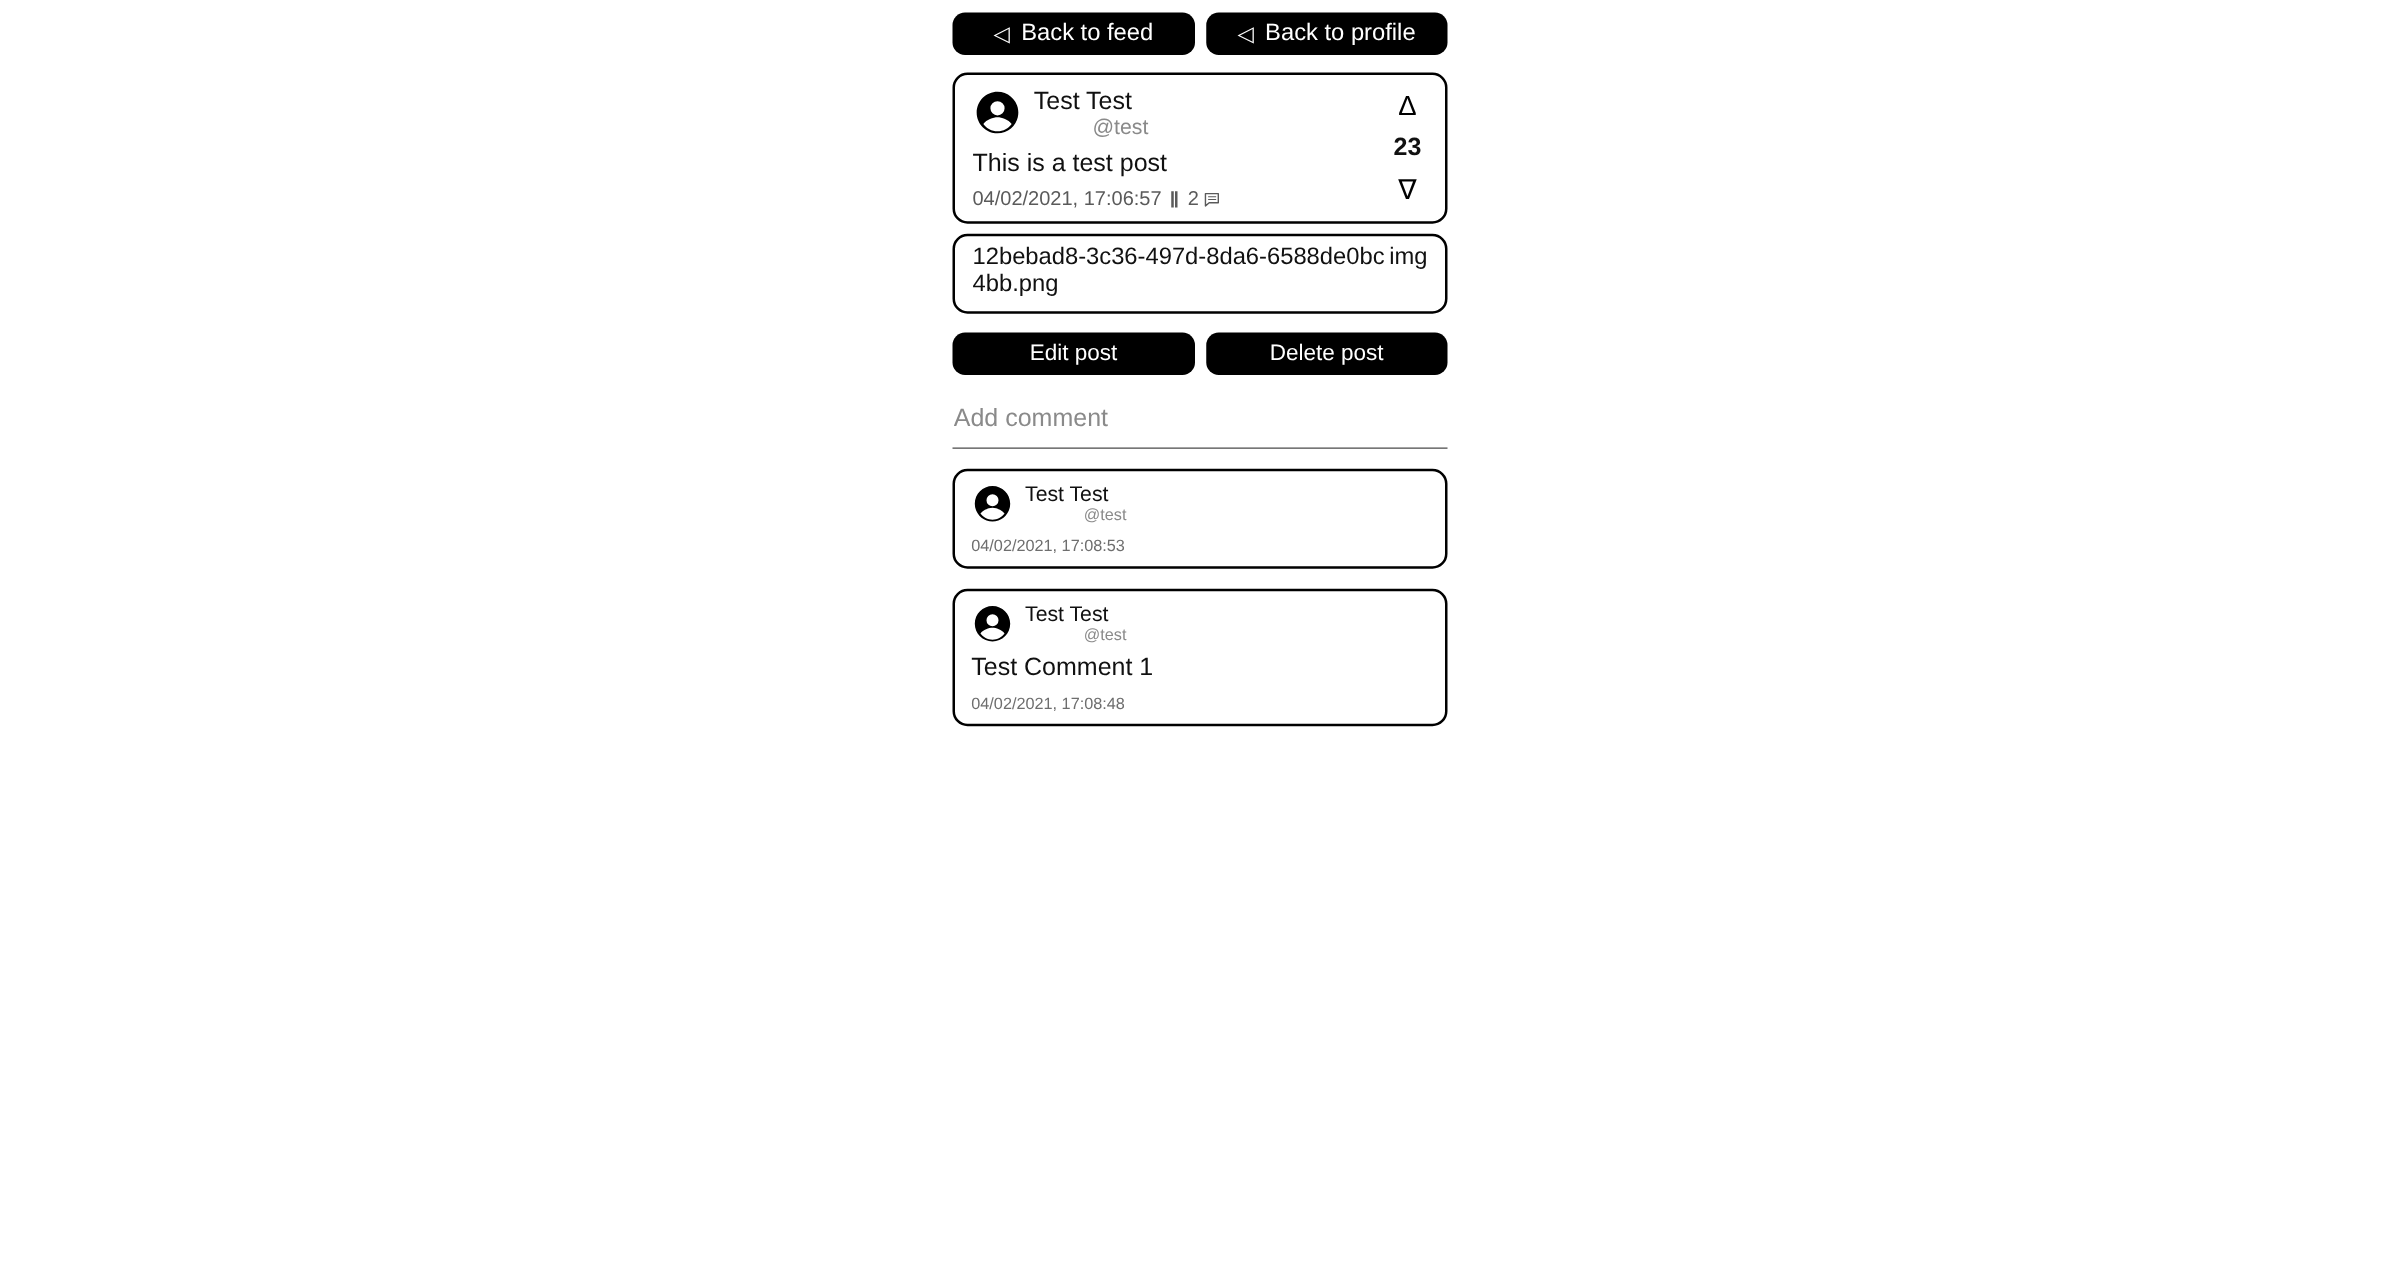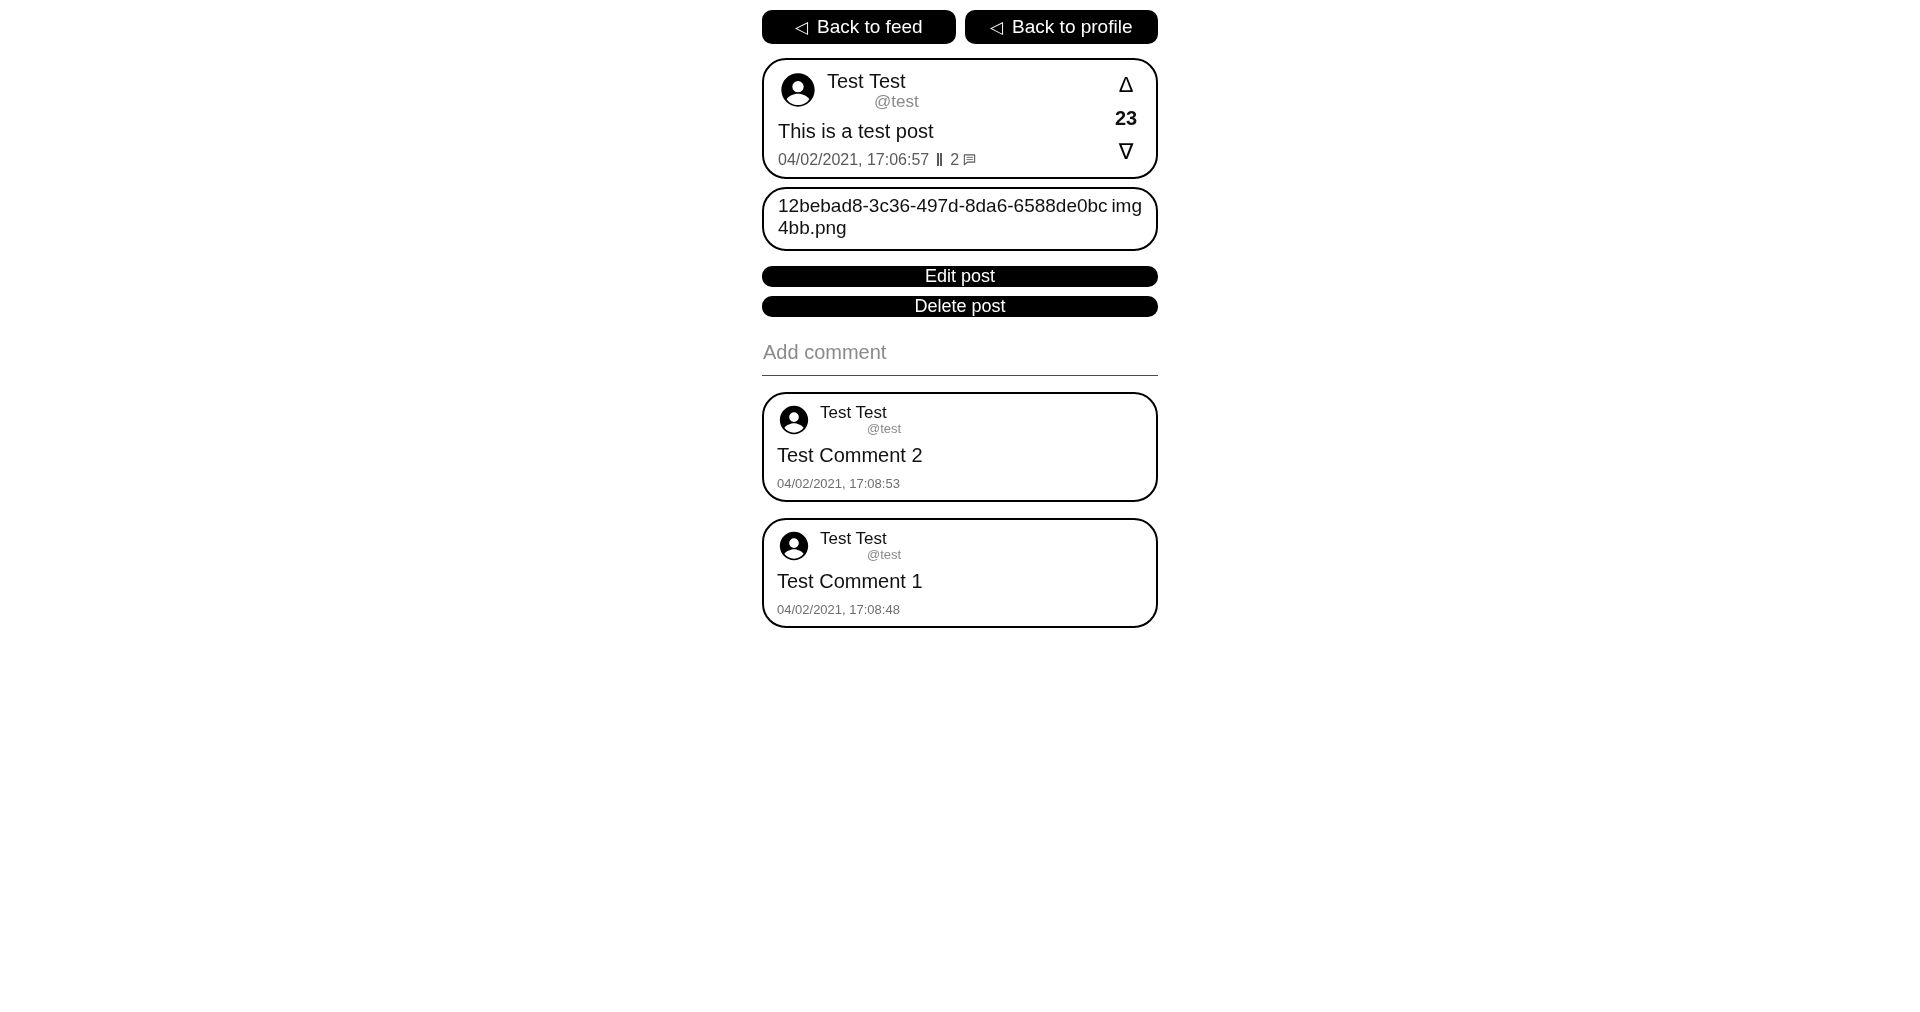--- a/index.html
+++ b/index.html
@@ -13,42 +13,42 @@
   .column {
     width: 396px;
     margin: 0 auto;
     padding-top: 10px;
     display: flex;
     flex-direction: column;
   }
   
   .btn-row { display: flex; gap: 9px; }
   .nav-row { margin-bottom: 14px; }
-  .action-row { margin-top: 15px; flex-direction: column; }
+  .action-row { margin-top: 15px; }
   .pill-btn {
     flex: 1;
     height: 34px;
     background: #000;
     color: #fff;
     border: none;
     border-radius: 10px;
     font-family: "Liberation Sans", sans-serif;
     font-size: 19px;
     display: flex;
     align-items: center;
     justify-content: center;
     gap: 9px;
     cursor: pointer;
   }
   .action-row .pill-btn { font-size: 18px; }
   .back-glyph { font-size: 17px; line-height: 1; }
   
   .card {
     border: 2px solid #000;
-    border-radius: 24px;
+    border-radius: 12px;
     background: #fff;
   }
   .post-card {
     display: flex;
     padding: 10px 10px 8px 14px;
     min-height: 112px;
   }
   .post-main { flex: 1; min-width: 0; }
   .user-header { display: flex; gap: 9px; align-items: flex-start; }
   .avatar { flex: 0 0 auto; display: block; }
@@ -189,21 +189,20 @@
     <div class="card comment-card">
       <div class="user-header">
         <svg class="avatar" width="34" height="34" viewBox="0 0 24 24" fill="#000">
           <use href="#avatar-path"></use>
         </svg>
         <div>
           <div class="author-name">Test Test</div>
           <div class="author-handle">@test</div>
         </div>
       </div>
-      <div class="comment-text">Test Comment 2</div>
       <div class="comment-timestamp">04/02/2021, 17:08:53</div>
     </div>
 
     <div class="card comment-card">
       <div class="user-header">
         <svg class="avatar" width="34" height="34" viewBox="0 0 24 24" fill="#000">
           <use href="#avatar-path"></use>
         </svg>
         <div>
           <div class="author-name">Test Test</div>

